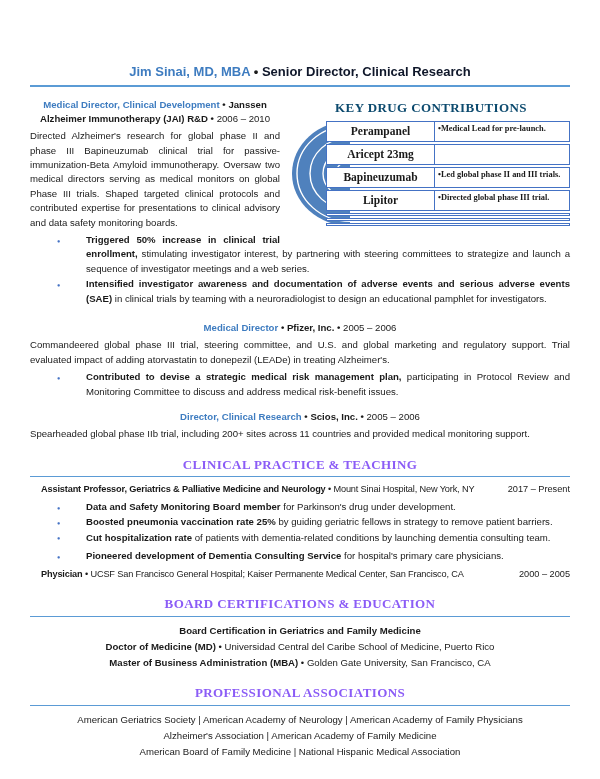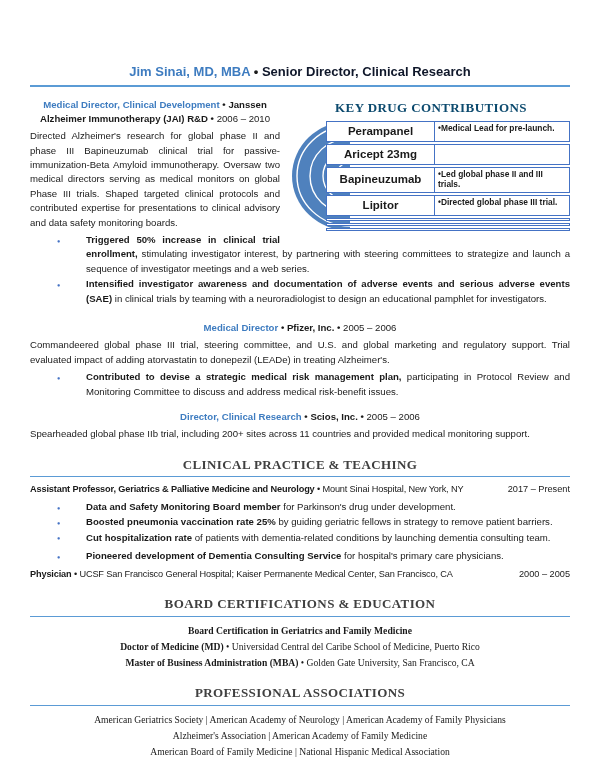--- a/index.html
+++ b/index.html
@@ -20,50 +20,50 @@
   .rule.tight { margin:2px 0 6px 0; }
 
   
   .role-heading { text-align:center; font-weight:bold; margin-bottom:3px; }
   .role-heading .dates { font-weight:normal; }
 
   
   .drug-panel { float:right; width:278px; margin:0 0 6px 12px; }
   .drug-title { text-align:center; font-family:"Liberation Serif", serif;
     font-weight:bold; font-size:13px; letter-spacing:.4px; color:#0c4a6e; margin-bottom:4px; }
-  .drug-graphic { position:relative; padding-left:34px; }
+  .drug-graphic { position:relative; padding-left:34px;font-family:Liberation Serif, serif; }
   .drug-graphic svg { position:absolute; left:0; top:0; width:58px; height:100%; }
   .drug-rows { position:relative; z-index:1; }
   .drug-row { display:flex; background:#fff; border:1.5px solid #4472c4; margin-bottom:2px; min-height:21px; }
   .drug-name { flex:0 0 108px; display:flex; align-items:center; justify-content:center;
     font-size:11.5px; font-weight:600; color:#1a1a1a; border-right:1.5px solid #4472c4; }
   .drug-note { flex:1; font-size:8.4px; font-weight:bold; line-height:1.18; padding:2px 3px; }
   .filler-row { height:3px; background:#fff; border:1.4px solid #4472c4; margin-bottom:2px; }
 
   
   ul.bullets { list-style:none; margin:3px 0 4px 0; }
   ul.bullets li { position:relative; padding-left:56px; margin:1px 0; }
   ul.bullets li::before { content:"●"; position:absolute; left:27px; top:3.5px;
     font-size:5.5px; color:#4472c4; }
 
   .clear { clear:both; }
   .para { margin-bottom:2px; }
   .section-gap { margin-top:11px; }
 
   
   h2.section-heading { text-align:center; font-family:"Liberation Serif", serif;
-    font-size:13px; font-weight:bold; letter-spacing:.4px; color:#404040; margin-top:13px; }
+    font-size:13px; font-weight:bold; letter-spacing:.4px; color:#8b5cf6; margin-top:13px; }
 
   
   .entry-row { display:flex; justify-content:flex-end; align-items:baseline;
-    font-size:9.2px; letter-spacing:-0.15px; margin-top:2px; }
+    font-size:9.2px; letter-spacing:-0.15px; margin-top:2px;margin-left:11px; }
   .entry-left { flex:1 1 auto; }
   .entry-date { flex:0 0 auto; white-space:nowrap; padding-left:8px; letter-spacing:0; }
 
-  .center-lines { text-align:center; line-height:1.65;font-family:Liberation Serif, serif; }
+  .center-lines { text-align:center; line-height:1.65; }
 </style>
 </head>
 <body>
 
 <div class="page">
 
   <div class="header-line">
     <span class="blue">Jim Sinai, MD, MBA</span><span> • </span><span class="orange">Senior Director, Clinical Research</span>
   </div>
   <div class="rule"></div>

